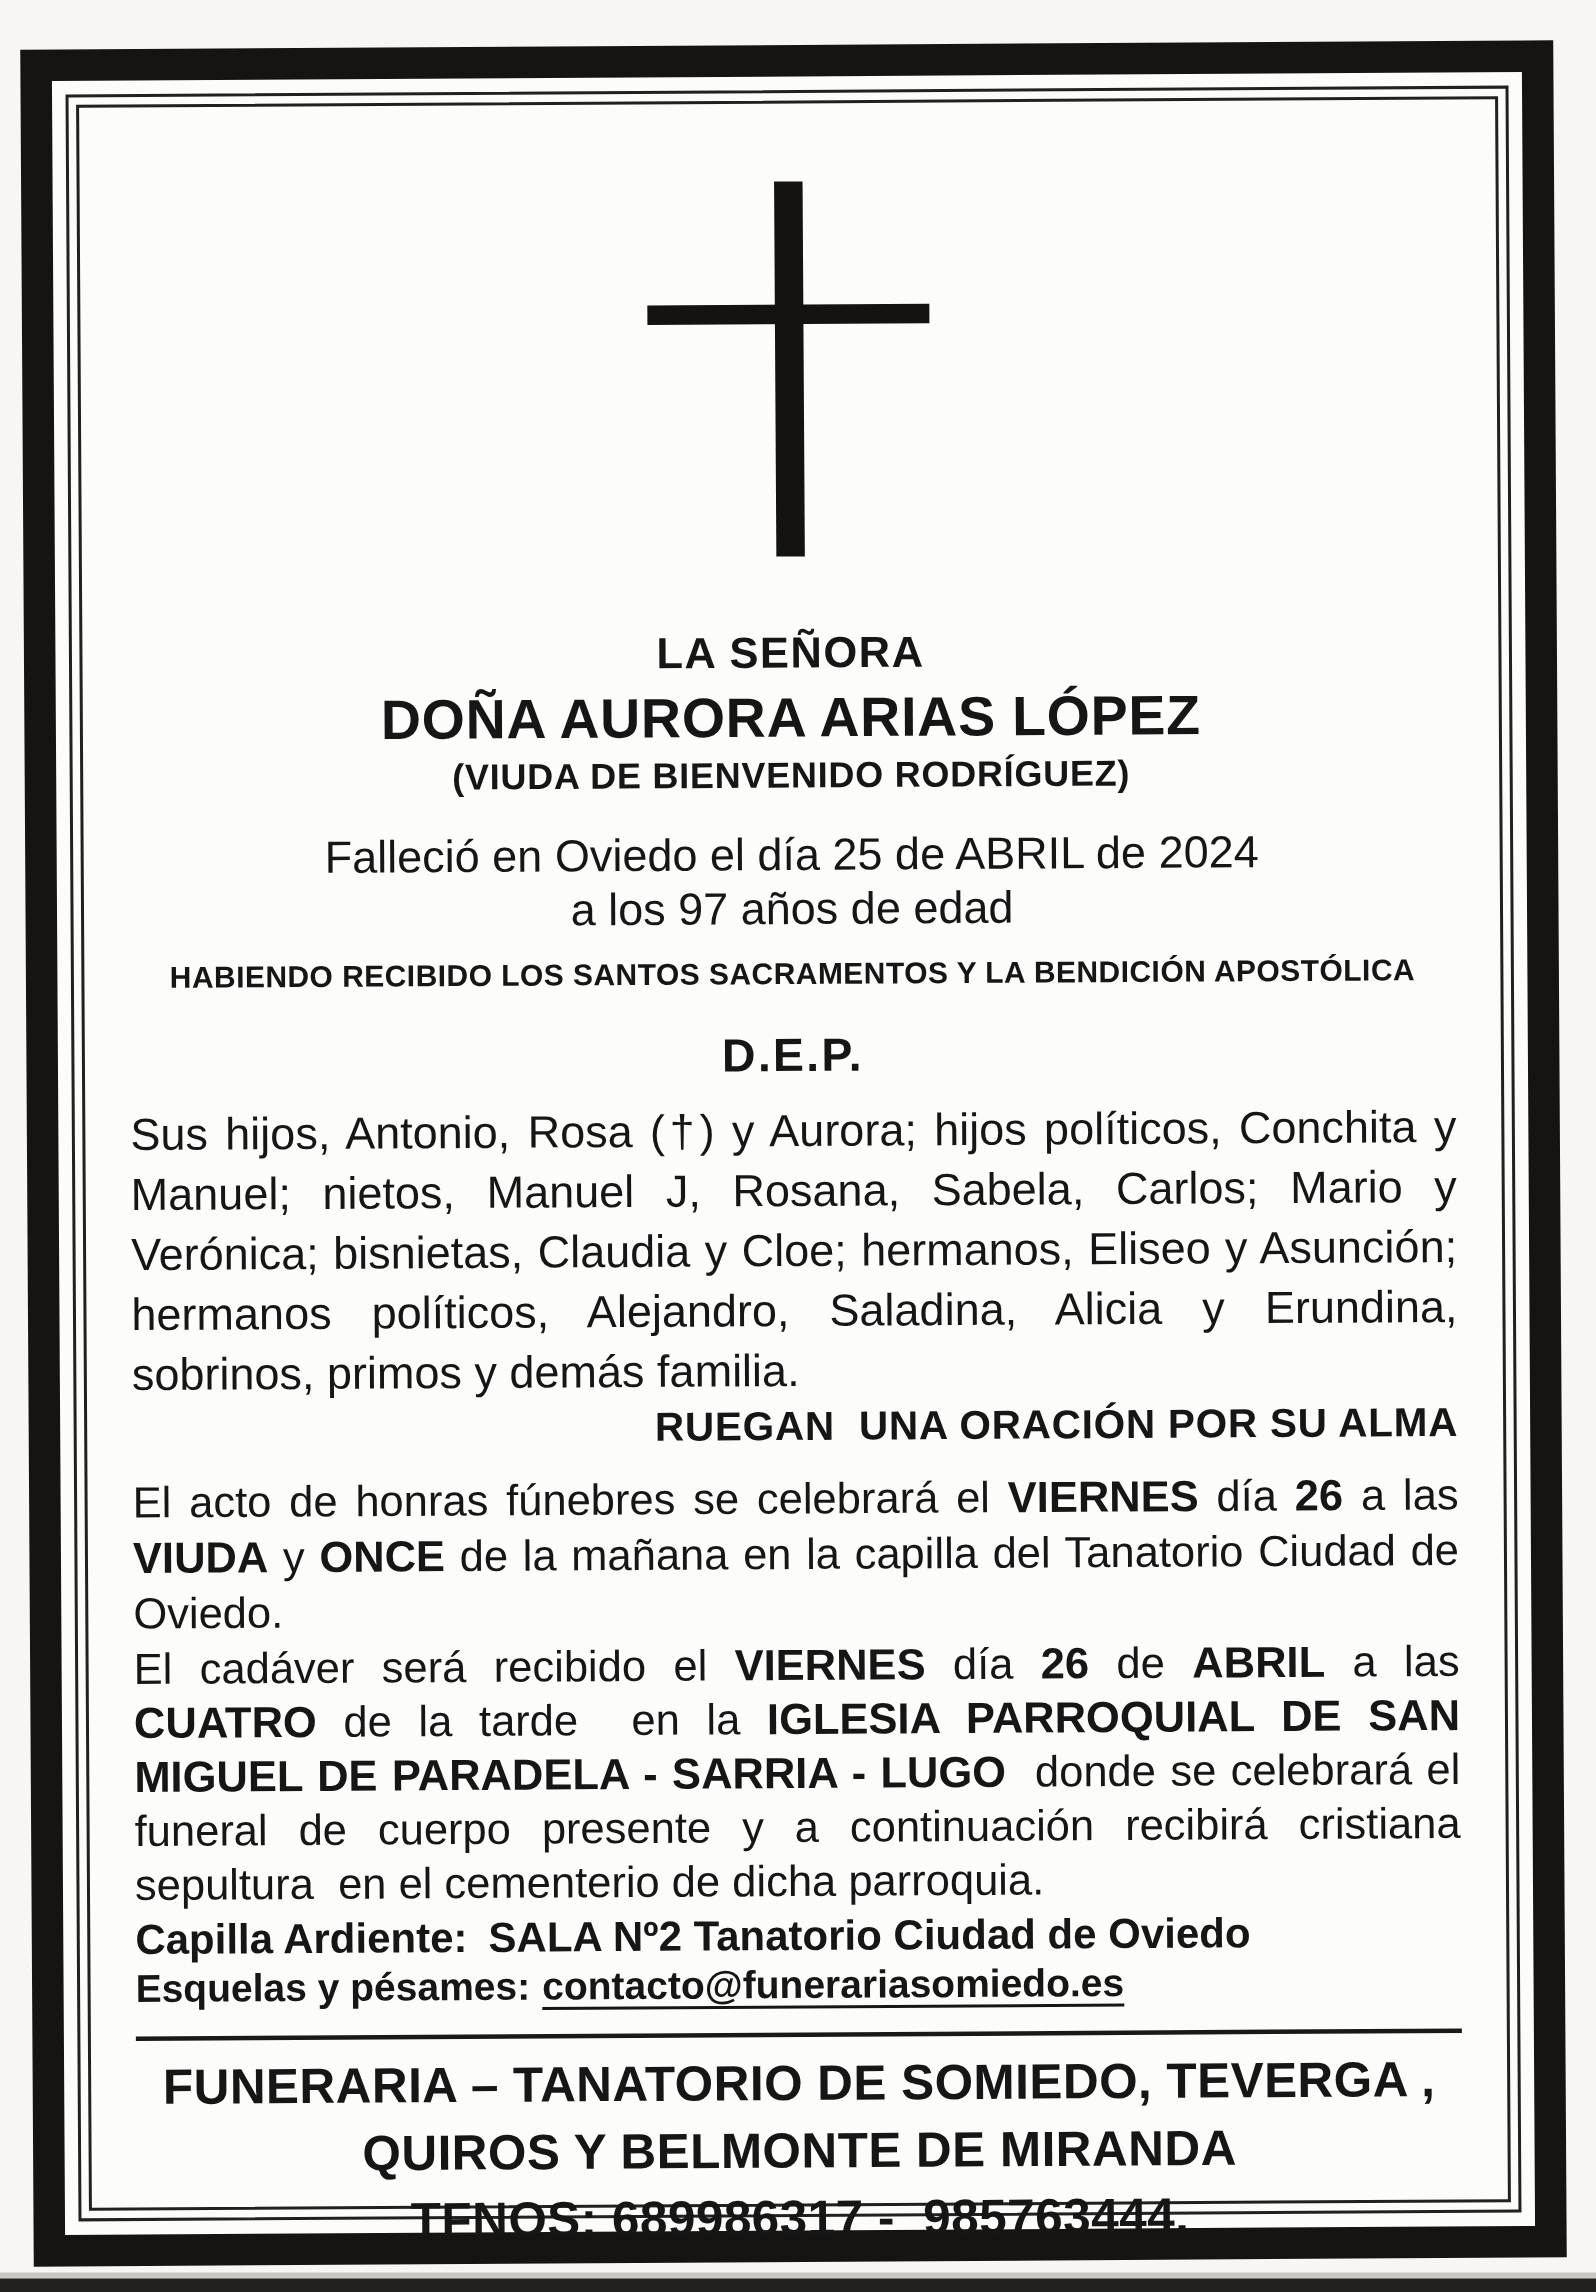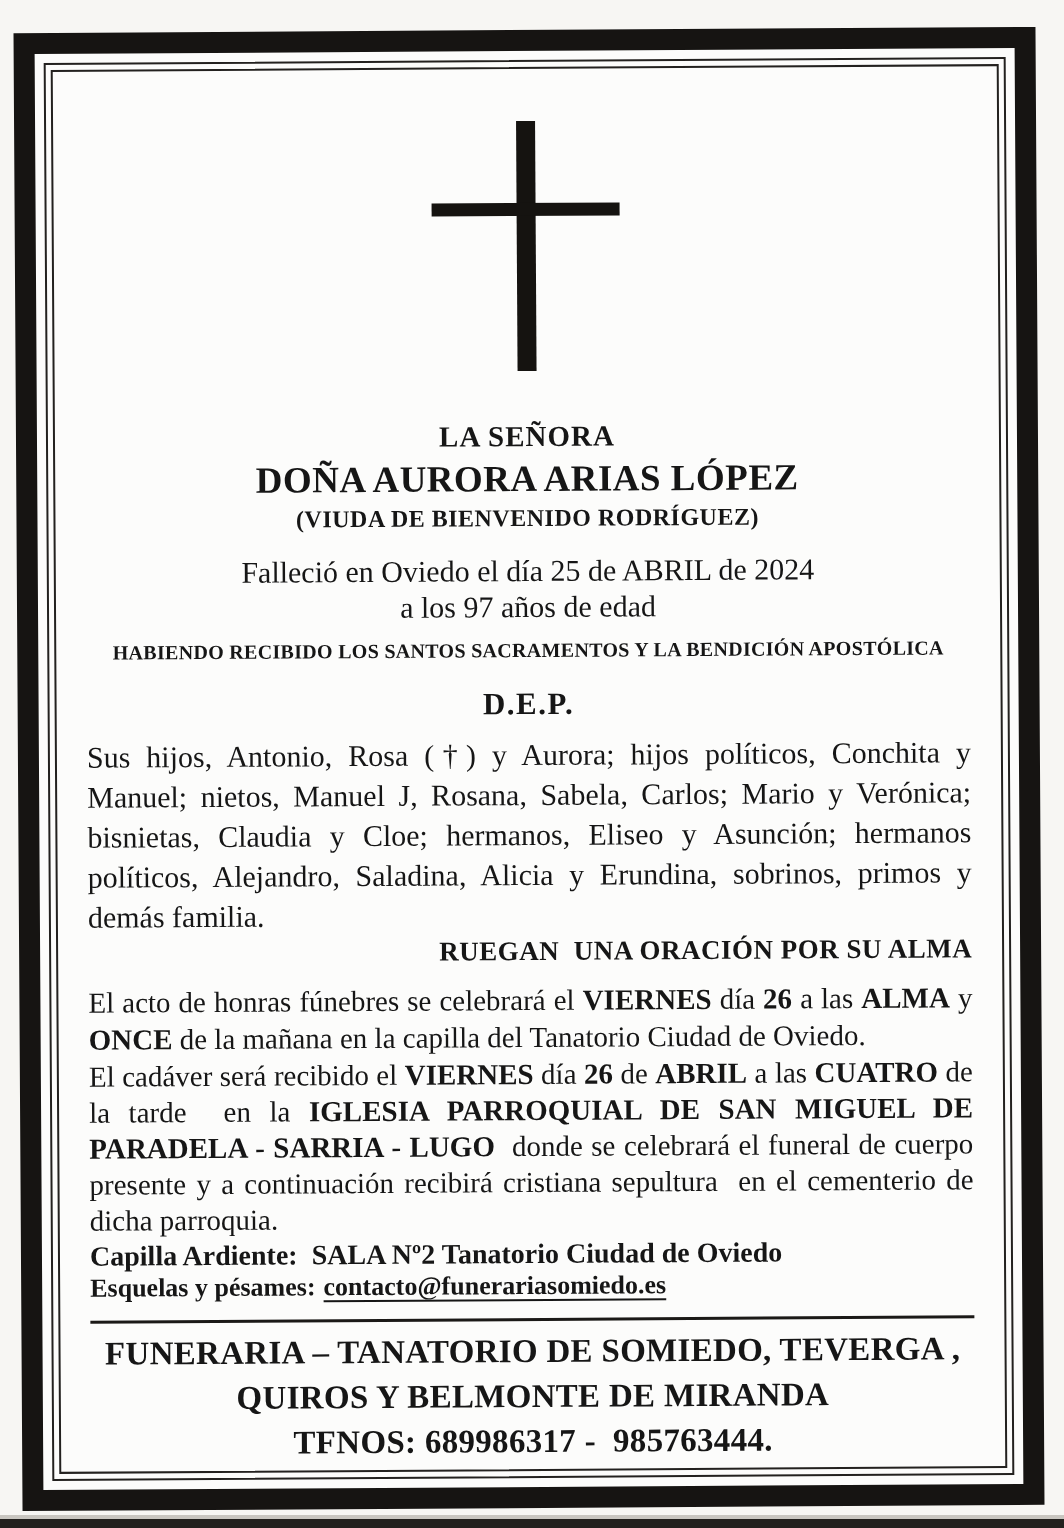--- a/index.html
+++ b/index.html
@@ -1,21 +1,21 @@
 <!DOCTYPE html>
 <html><head>
 <meta charset="utf-8">
 <style>
   html,body{margin:0;padding:0;background:#dddbd6;}
   .scan{
     position:relative;
     width:1064px;height:1528px;
     background:#f7f6f3;
     overflow:hidden;
-    font-family:Liberation Serif, serif;
+    font-family:Liberation Sans, sans-serif;
     color:#161616;
     -webkit-font-smoothing:antialiased;
   }
   .card{
     position:absolute;left:18px;top:30px;
     width:1022px;height:1478px;
     box-sizing:border-box;
     border:21px solid #161412;
     background:#fcfcfb;
     padding:9px;
@@ -83,21 +83,21 @@
         <div class="death">Falleció en Oviedo el día 25 de ABRIL de 2024</div>
         <div class="age">a los 97 años de edad</div>
 
         <div class="sacraments">HABIENDO RECIBIDO LOS SANTOS SACRAMENTOS Y LA BENDICIÓN APOSTÓLICA</div>
 
         <div class="dep">D.E.P.</div>
 
         <div class="family">Sus hijos, Antonio, Rosa (†) y Aurora; hijos políticos, Conchita y Manuel; nietos, Manuel J, Rosana, Sabela, Carlos; Mario y Verónica; bisnietas, Claudia y Cloe; hermanos, Eliseo y Asunción; hermanos políticos, Alejandro, Saladina, Alicia y Erundina, sobrinos, primos y demás familia.</div>
         <div class="prayer">RUEGAN &nbsp;UNA ORACIÓN POR SU ALMA</div>
 
-        <div class="para honras"><span>El acto de honras fúnebres se celebrará el </span><span class="b">VIERNES</span><span> día </span><span class="b">26</span><span> a las </span><span class="b">ALMA</span><span> y </span><span class="b">ONCE</span><span> de la mañana en la capilla del Tanatorio Ciudad de Oviedo.</span></div>
+        <div class="para honras"><span>El acto de honras fúnebres se celebrará el </span><span class="b">VIERNES</span><span> día </span><span class="b">26</span><span> a las </span><span class="b">VIUDA</span><span> y </span><span class="b">ONCE</span><span> de la mañana en la capilla del Tanatorio Ciudad de Oviedo.</span></div>
 
         <div class="para recepcion"><span>El cadáver será recibido el </span><span class="b">VIERNES</span><span> día </span><span class="b">26</span><span> de </span><span class="b">ABRIL</span><span> a las </span><span class="b">CUATRO</span><span> de la tarde &nbsp;en la </span><span class="b">IGLESIA PARROQUIAL DE SAN MIGUEL DE PARADELA - SARRIA - LUGO</span><span> &nbsp;donde se celebrará el funeral de cuerpo presente y a continuación recibirá cristiana sepultura &nbsp;en el cementerio de dicha parroquia.</span></div>
 
         <div class="capilla"><span>Capilla Ardiente:</span><span class="val">SALA Nº2 Tanatorio Ciudad de Oviedo</span></div>
 
         <div class="esquelas"><span>Esquelas y pésames:</span><span class="email">contacto@funerariasomiedo.es</span></div>
 
         <div class="sep"></div>
 
         <div class="footer">

